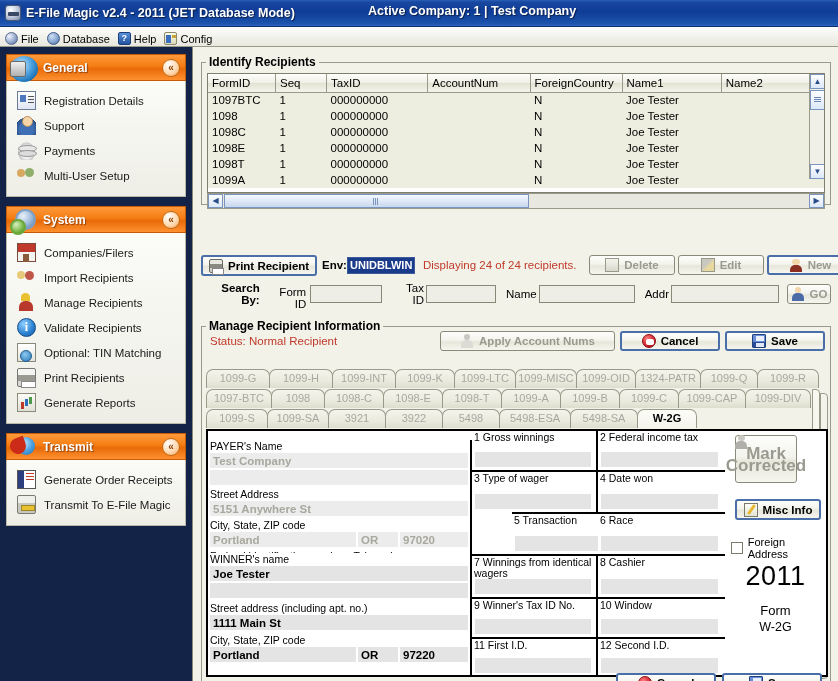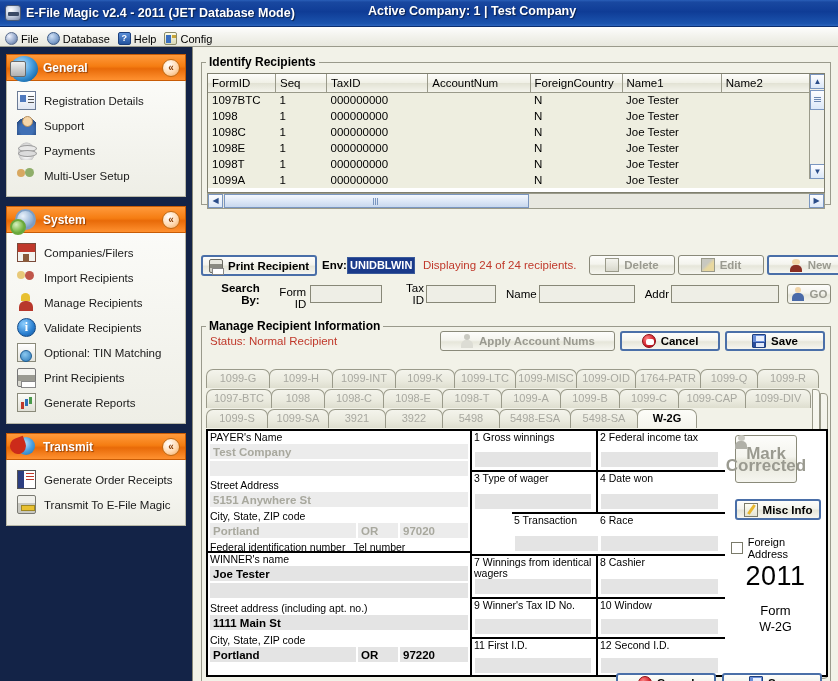--- a/index.html
+++ b/index.html
@@ -578,21 +578,21 @@
 
       <div class="tabs">
         <div class="tabrow" id="tabrow1">
             <div class="tab" style="width: 64px;">1099-G</div>
             <div class="tab" style="width: 64px;">1099-H</div>
             <div class="tab" style="width: 64px;">1099-INT</div>
             <div class="tab" style="width: 60px;">1099-K</div>
             <div class="tab" style="width: 62px;">1099-LTC</div>
             <div class="tab" style="width: 62px;">1099-MISC</div>
             <div class="tab" style="width: 60px;">1099-OID</div>
-            <div class="tab" style="width: 66px;">1764-PATR</div>
+            <div class="tab" style="width: 66px;">1324-PATR</div>
             <div class="tab" style="width: 58px;">1099-Q</div>
             <div class="tab" style="width: 62px;">1099-R</div>
           </div>
         <div class="tabrow" id="tabrow2">
             <div class="tab" style="width: 66px;">1097-BTC</div>
             <div class="tab" style="width: 54px;">1098</div>
             <div class="tab" style="width: 60px;">1098-C</div>
             <div class="tab" style="width: 60px;">1098-E</div>
             <div class="tab" style="width: 60px;">1098-T</div>
             <div class="tab" style="width: 60px;">1099-A</div>
@@ -612,21 +612,21 @@
             <div class="tab active" style="width: 60px;">W-2G</div>
           </div>
       </div>
 
       <div class="stack-r2"></div>
       <div class="stack-r1"></div>
 
       <div class="formarea">
 
         <div class="f-left">
-          <div class="fbox" style="left:0;top:0;width:264px;height:122px;border-width:0 2px 2px 0;">
+          <div class="fbox" style="left:0;top:9px;width:264px;height:122px;border-width:0 2px 2px 0;">
             <div class="flabel">PAYER's Name</div>
             <input class="fval ro" style="width: 258px; margin: 1px 2px 0px;" readonly="" value="Test Company">
             <input class="fval ro" style="width: 258px; margin: 2px 2px 0px;" readonly="" value="">
             <div class="flabel" style="margin-top:3px;">Street Address</div>
             <input class="fval ro" style="width: 258px; margin: 1px 2px 0px;" readonly="" value="5151 Anywhere St">
             <div class="flabel" style="margin-top:3px;">City, State, ZIP code</div>
             <div style="display:flex;margin:1px 2px 0 2px;gap:2px;">
               <input class="fval ro" style="width: 146px;" readonly="" value="Portland">
               <input class="fval ro" style="width: 40px;" readonly="" value="OR">
               <input class="fval ro" style="width: 68px;" readonly="" value="97020">

